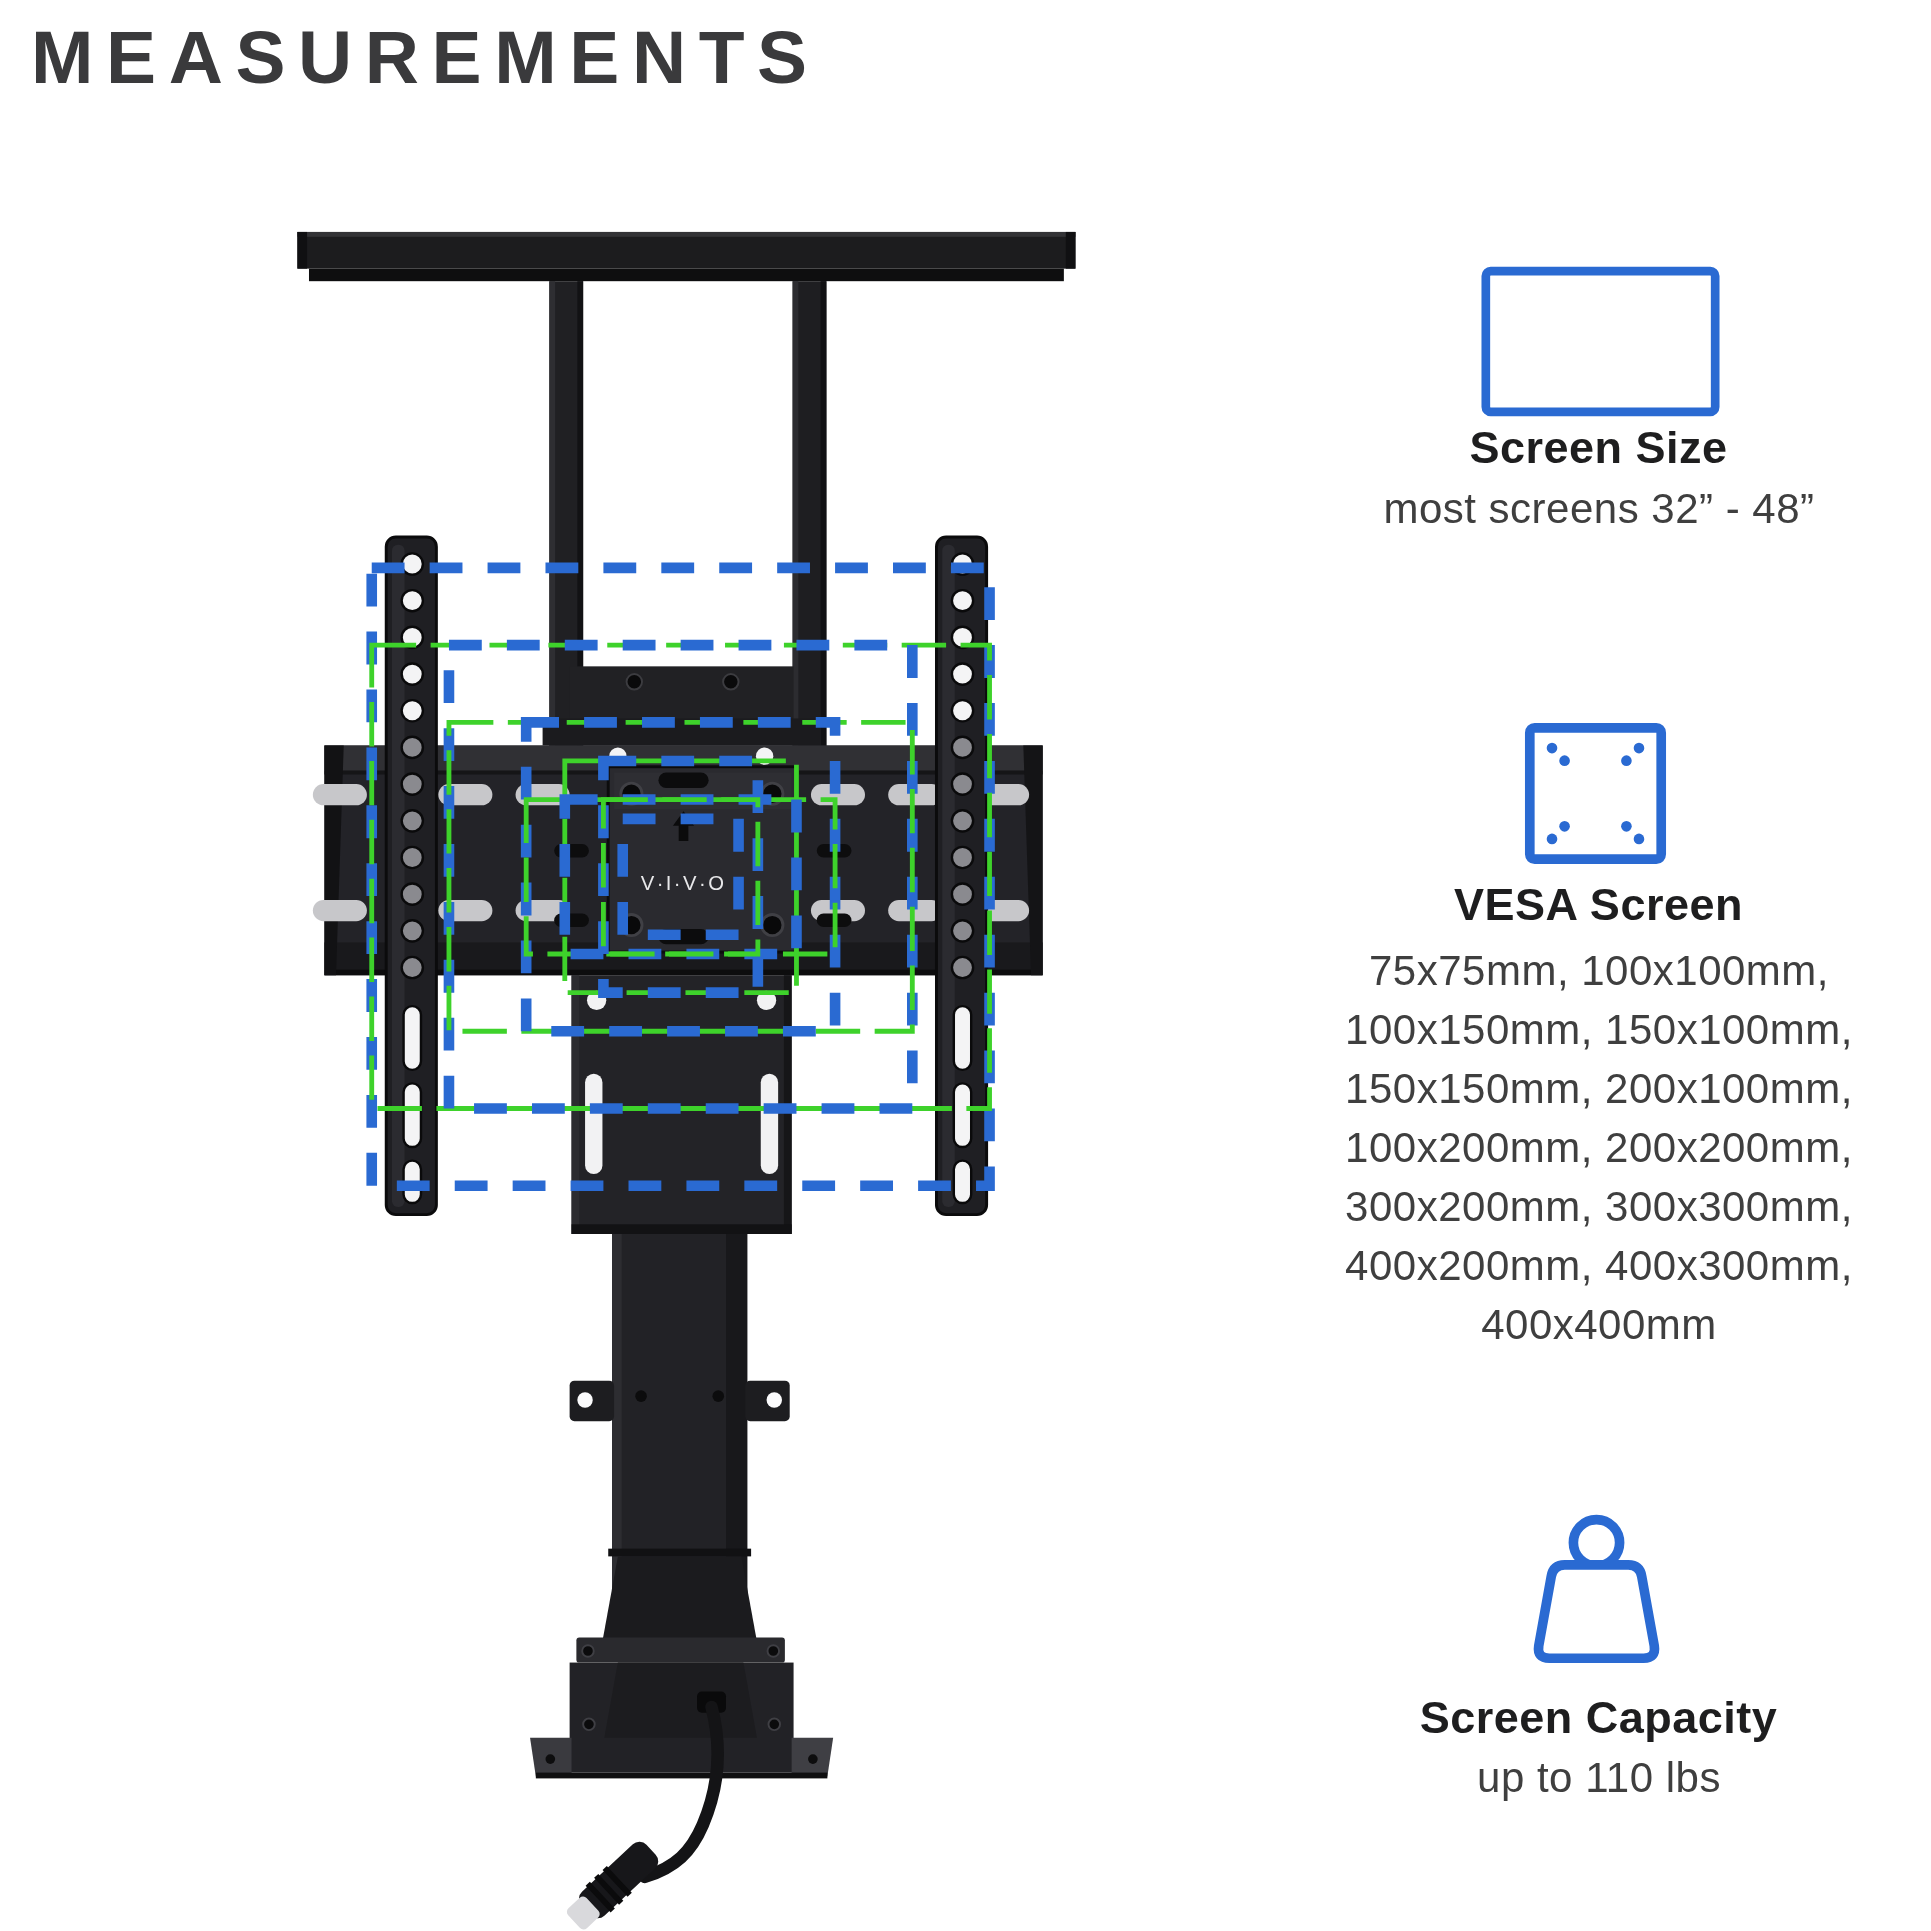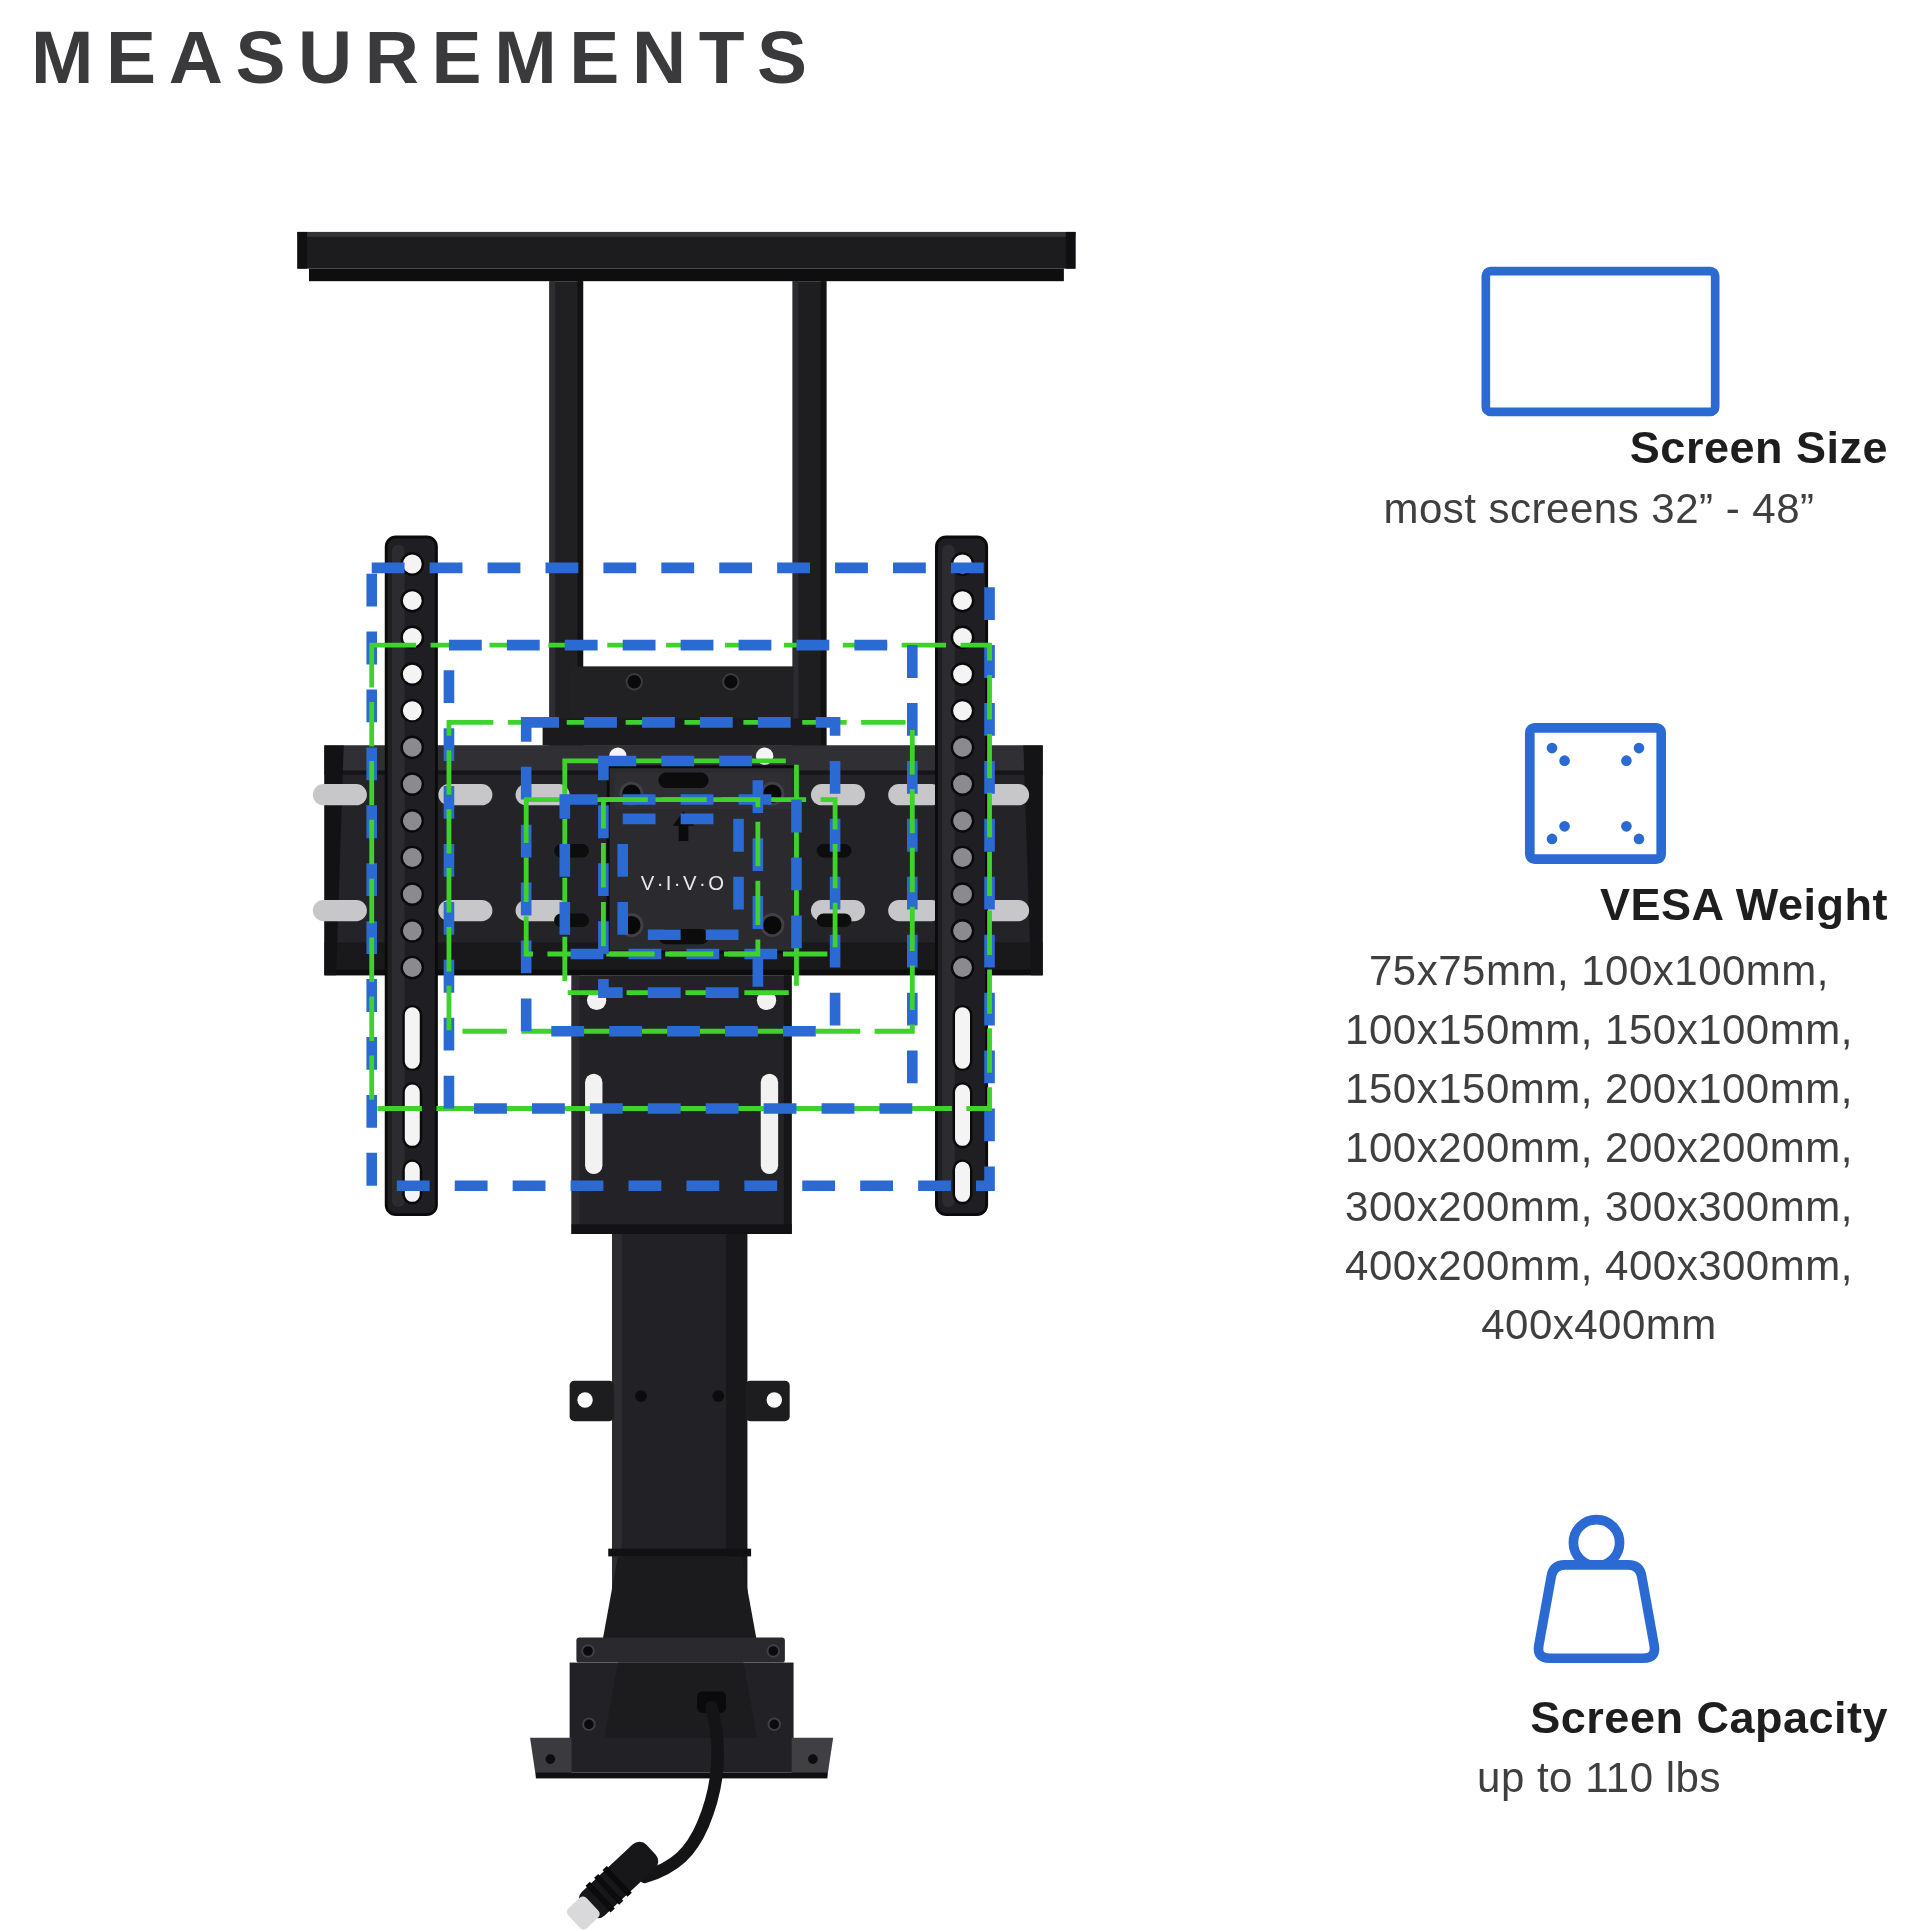--- a/index.html
+++ b/index.html
@@ -6,21 +6,21 @@
   body{
     width:1931px;height:1931px;position:relative;background:#ffffff;
     font-family:"Liberation Sans", sans-serif;overflow:hidden;
   }
   .page-title{
     position:absolute;left:31px;top:13.5px;margin:0;
     font-size:75px;font-weight:800;letter-spacing:12.6px;color:#3a3a3c;text-align:right;
   }
   .product-svg{position:absolute;left:58px;top:145px;}
   .spec-label{
-    position:absolute;left:1309px;width:579px;text-align:right;
+    position:absolute;left:1309px;width:579px;text-align:center;
     font-size:45px;font-weight:700;color:#1e1e1f;letter-spacing:0.5px;
   }
   .spec-sub{
     position:absolute;left:1261px;width:676px;text-align:center;
     font-size:42px;font-weight:300;color:#3f3f3f;letter-spacing:0.5px;
   }
   .spec-icon{position:absolute;}
   .icon-stroke{stroke:var(--accent-blue);fill:#ffffff;}
   .icon-dot{fill:var(--accent-blue);}
   .vesa-list div{line-height:59px;}
@@ -238,21 +238,21 @@
     <circle cx="29" cy="27" r="5.5"></circle>
       <circle cx="42" cy="40" r="5.5"></circle>
     <circle cx="119" cy="27" r="5.5"></circle>
       <circle cx="106" cy="40" r="5.5"></circle>
     <circle cx="29" cy="121" r="5.5"></circle>
       <circle cx="42" cy="108" r="5.5"></circle>
     <circle cx="119" cy="121" r="5.5"></circle>
       <circle cx="106" cy="108" r="5.5"></circle>
   </g>
 </svg>
-<div class="spec-label" style="top:879px;">VESA Weight</div>
+<div class="spec-label" style="top:879px;">VESA Screen</div>
 <div class="spec-sub vesa-list" style="top:941px;">
     <div>75x75mm, 100x100mm,</div>
     <div>100x150mm, 150x100mm,</div>
     <div>150x150mm, 200x100mm,</div>
     <div>100x200mm, 200x200mm,</div>
     <div>300x200mm, 300x300mm,</div>
     <div>400x200mm, 400x300mm,</div>
     <div>400x400mm</div>
   </div>
 

